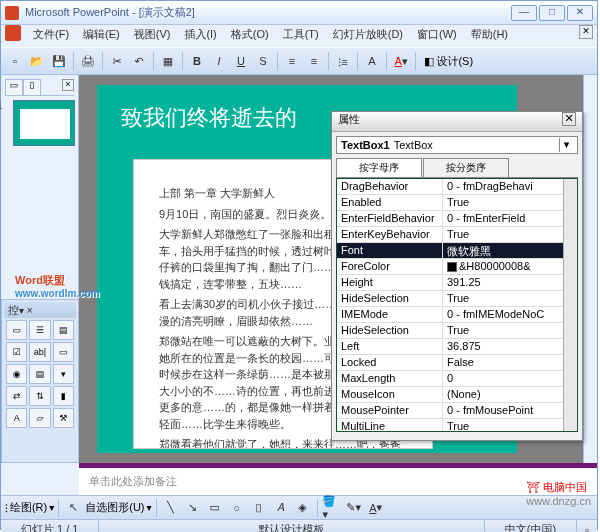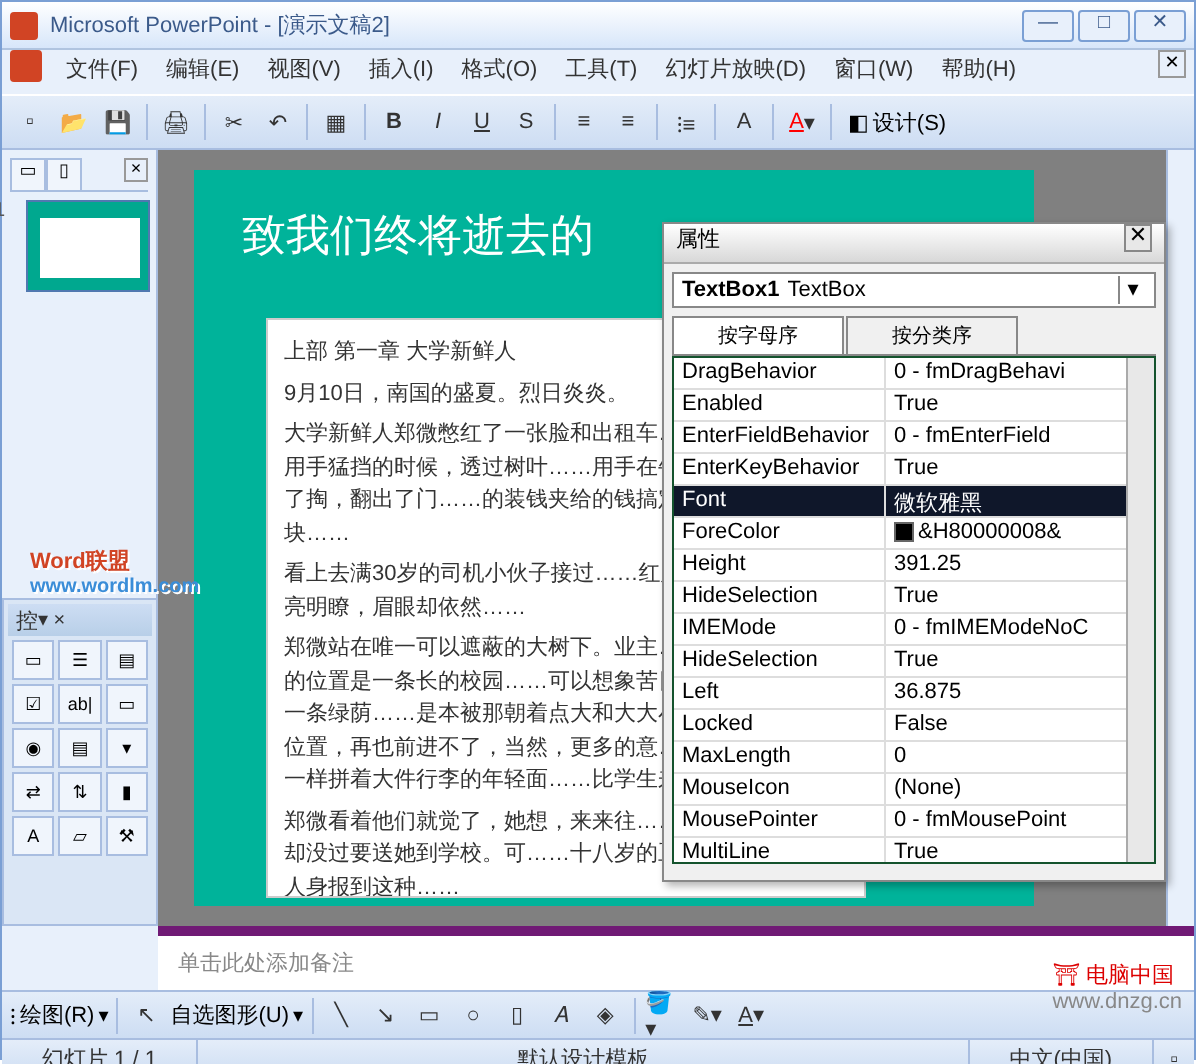--- a/index.html
+++ b/index.html
@@ -27,21 +27,21 @@
 .thumb{width:62px;height:46px;background:#00a88f;border:1px solid #5078b0;margin-left:8px;position:relative}
 .thumb::before{content:"";position:absolute;top:8px;left:6px;width:50px;height:30px;background:#fff}
 .slidenum{position:absolute;left:-8px;top:0;font-size:10px;color:#555}
 .toolbox{width:78px;background:#dae6f5;border:1px solid #a8bde0;border-right:1px solid #a8bde0;padding:2px;height:164px}
 .toolhdr{height:16px;background:linear-gradient(#cdddf3,#b8cfe8);display:flex;align-items:center;padding:0 4px;font-size:10px;color:#333}
 .toolgrid{display:grid;grid-template-columns:repeat(3,1fr);gap:2px;padding:2px}
 .tool{height:20px;border:1px solid #a8bde0;background:#f0f5fc;display:flex;align-items:center;justify-content:center;font-size:9px}
 .slidearea{flex:1;background:#808080;position:relative;overflow:hidden}
 .slide{position:absolute;left:18px;top:10px;width:420px;height:368px;background:#00b39a}
 .slidetitle{color:#fff;font-size:22px;font-weight:normal;padding:18px 24px}
-.textbox{position:absolute;left:36px;top:74px;width:300px;height:290px;background:#fff;border:1px solid #ccc;padding:8px;overflow:hidden;font-size:9px;line-height:1.5;color:#333}
+.textbox{position:absolute;left:36px;top:74px;width:300px;height:290px;background:#fff;border:1px solid #ccc;padding:25px;overflow:hidden;font-size:9px;line-height:1.5;color:#333}
 .textbox p{margin-bottom:4px}
 .vsb{position:absolute;right:0;top:0;width:14px;height:100%;background:#e8f0fb;border-left:1px solid #a8bde0}
 .propwin{position:absolute;left:330px;top:110px;width:252px;height:330px;background:#f0f0f0;border:1px solid #888;box-shadow:2px 2px 4px rgba(0,0,0,.3);z-index:10}
 .propttl{height:20px;background:linear-gradient(#fff,#d8d8d8);display:flex;padding:0 6px;font-size:11px;border-bottom:1px solid #aaa}
 .propclose{width:14px;height:14px;border:1px solid #888;background:#e8e8e8;text-align:center;line-height:10px;margin-left:auto}
 .propcombo{margin:4px;height:18px;border:1px solid #888;background:#fff;display:flex;align-items:center;padding:0 4px;font-size:10px}
 .propcombo b{margin-right:4px}
 .combodrop{width:14px;height:14px;border-left:1px solid #888;text-align:center;margin-left:auto}
 .proptabs{display:flex;margin:0 4px;border-bottom:1px solid #888}
 .proptab{padding:2px 22px;border:1px solid #888;border-bottom:none;background:#f0f0f0;font-size:10px;margin-right:1px}

